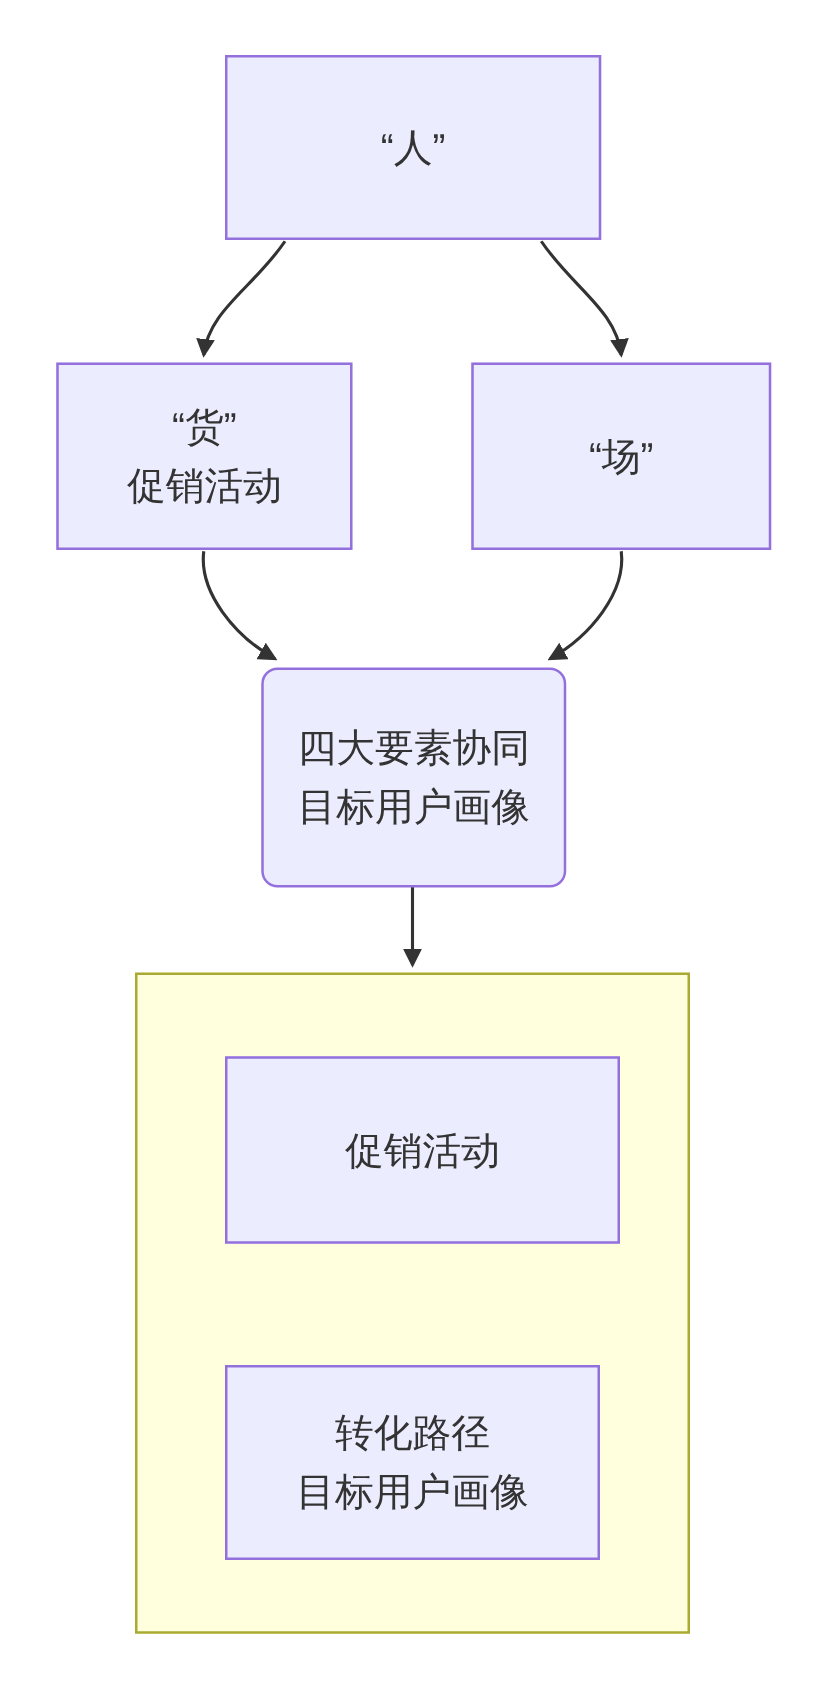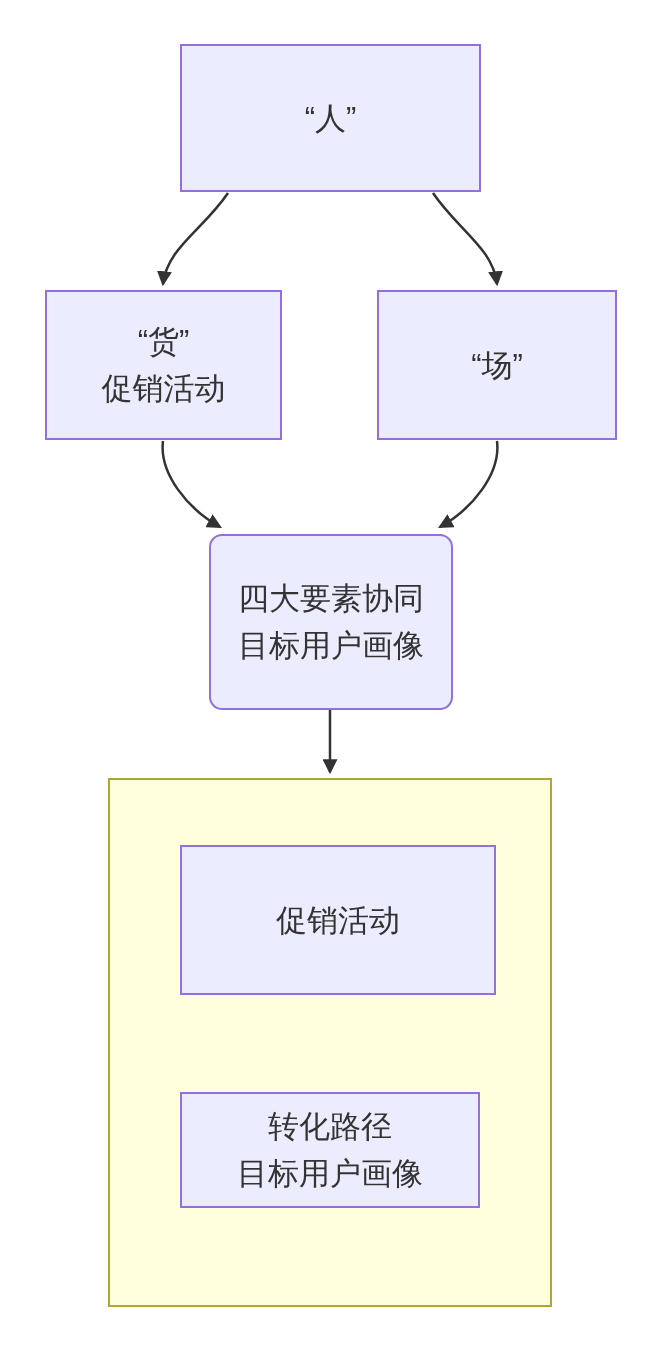--- a/index.html
+++ b/index.html
@@ -63,21 +63,21 @@
     width: 444px;
     height: 529px;
     background: var(--cluster-fill);
     border: 2px solid var(--cluster-border);
   }
   .node-person  { left: 180px; top: 44px;   width: 301px; height: 148px; }
   .node-goods   { left: 45px;  top: 290px;  width: 237px; height: 150px; }
   .node-scene   { left: 377px; top: 290px;  width: 240px; height: 150px; }
   .node-synergy { left: 209px; top: 534px;  width: 244px; height: 176px; }
   .node-promotion  { left: 180px; top: 845px;  width: 316px; height: 150px; }
-  .node-conversion { left: 180px; top: 1092px; width: 300px; height: 116px; }
+  .node-conversion { left: 180px; top: 1092px; width: 300px; height: 156px; }
 </style>
 </head>
 <body>
 
 <div class="diagram">
 
   <svg class="edges" viewBox="0 0 660 1352" aria-hidden="true">
     <defs>
       <marker id="arrowhead" viewBox="0 0 10 10" refX="8.5" refY="5" markerWidth="6" markerHeight="6" orient="auto">
         <path d="M0,0 L10,5 L0,10 z"></path>

